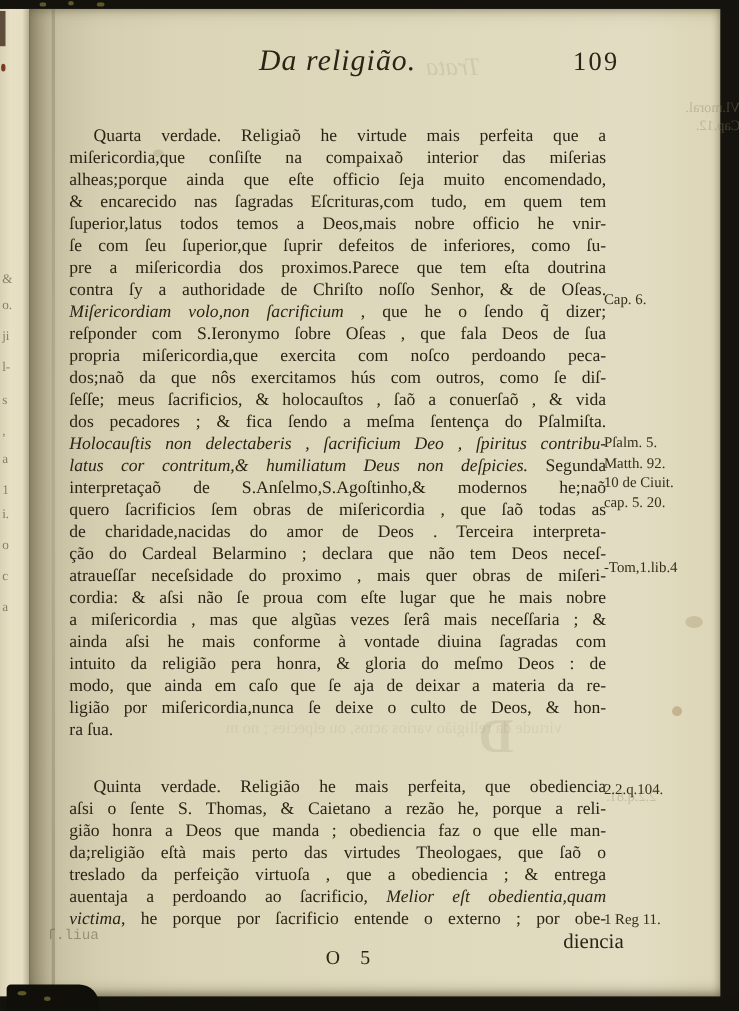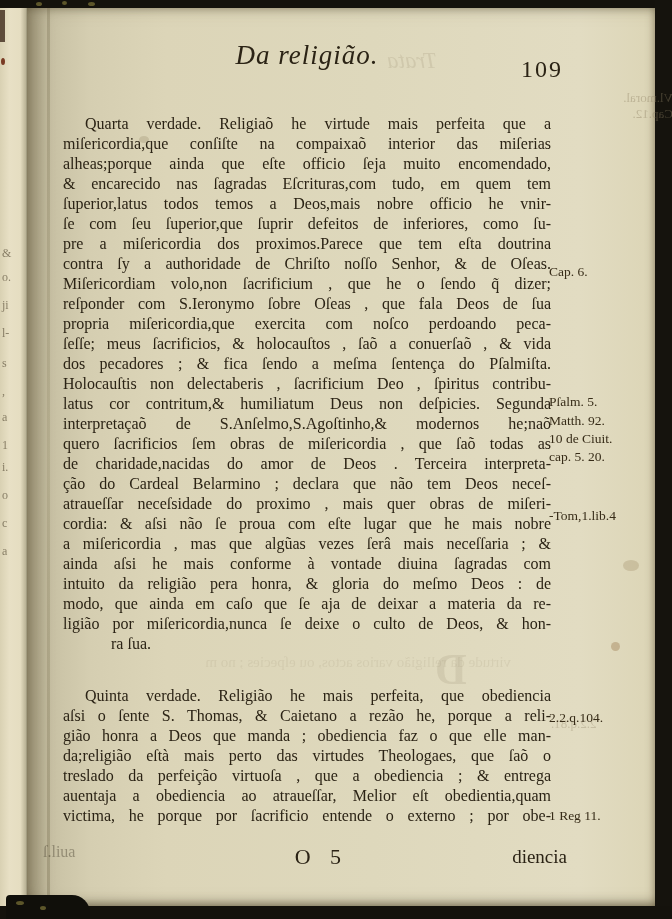--- a/index.html
+++ b/index.html
@@ -25,47 +25,47 @@
                    inset 0 -8px 10px -5px rgba(70,60,35,.5),
                    inset 0 6px 8px -5px rgba(90,80,55,.35);
         border-bottom-left-radius:10px;}
   .crease{position:absolute;left:20px;top:0;width:3px;height:100%;
           background:linear-gradient(180deg,rgba(120,110,80,.35),rgba(140,130,95,.25),rgba(120,110,80,.4));}
 
   
   .header{position:absolute;left:36px;top:32px;width:488px;height:36px;z-index:3;}
   .title{display:block;text-align:center;font-style:italic;font-size:27px;color:#2b2315;
          letter-spacing:1px;}
-  .folio{position:absolute;right:-12px;top:4px;font-size:24px;color:#2b2315;letter-spacing:2px;margin-top:12px;}
+  .folio{position:absolute;right:-12px;top:4px;font-size:24px;color:#2b2315;letter-spacing:2px;}
 
   
   .text-block{position:absolute;left:36px;top:74px;width:488px;z-index:3;}
   .line{height:20px;line-height:20px;font-size:16px;color:#2b2315;
         text-align:justify;text-align-last:justify;}
   .line.indent{text-indent:22px;margin-top:32px;}
-  .line.flush{text-align-last:left;margin-left:48px;}
-  .it{}
+  .line.flush{text-align-last:left;}
+  .it{font-style:italic;}
 
   .sig-row{position:absolute;left:36px;top:836px;width:488px;height:20px;z-index:3;}
-  .sig{position:absolute;left:50%;transform:translateX(-23%);font-size:22px;color:#2b2315;
-       letter-spacing:7px;}
+  .sig{position:absolute;left:50%;transform:translateX(-23%);font-size:18px;color:#2b2315;
+       letter-spacing:7px;margin-top:16px;}
   .catchword{position:absolute;right:-16px;top:2px;font-size:19px;color:#2b2315;}
 
   
   .margin-notes{position:absolute;left:522px;top:0;width:104px;height:898px;z-index:3;}
   .mnote{position:absolute;left:0;font-size:13.5px;color:#372c18;white-space:nowrap;margin-top:16px;}
 
   
   .ghost{position:absolute;color:#8e8164;transform:scaleX(-1);z-index:1;}
   .ghost-header{left:360px;top:40px;font-size:23px;font-style:italic;opacity:.18;}
   .ghost-margin-top{left:546px;top:82px;width:100px;font-size:13px;opacity:.4;text-align:left;}
   .ghost-margin-mid{left:524px;top:708px;font-size:13px;opacity:.32;}
   .ghost-dropcap{left:408px;top:636px;font-size:44px;font-weight:bold;opacity:.16;}
   .ghost-bodyline{left:44px;top:646px;width:440px;font-size:15px;opacity:.13;}
-  .stray-mark{position:absolute;left:16px;top:835px;font-size:16px;color:#2b2315;opacity:.35;z-index:3;}
+  .stray-mark{position:absolute;left:16px;top:835px;font-size:13px;color:#2b2315;opacity:.35;z-index:3;font-family:Liberation Mono, monospace;}
 
   
   .binding-bl{position:absolute;left:6px;bottom:0;width:84px;height:24px;background:#100f0a;
               border-top-right-radius:18px;border-top-left-radius:4px;z-index:4;}
   .glint{position:absolute;border-radius:50%;background:#6f6832;opacity:.8;}
   .mark-tl{position:absolute;left:0;top:10px;width:5px;height:32px;background:#3f2b1d;opacity:.8;}
   .dot-red{position:absolute;left:1px;top:58px;width:4px;height:7px;background:#7a3b24;border-radius:50%;}
   .stain{position:absolute;border-radius:50%;}
   .stain1{left:596px;top:552px;width:16px;height:11px;background:rgba(150,130,90,.28);}
   .stain2{left:584px;top:634px;width:9px;height:9px;background:rgba(146,108,62,.35);}
@@ -114,20 +114,21 @@
         <div class="line"><span>miſericordia,que conſiſte na compaixaõ interior das miſerias</span></div>
         <div class="line"><span>alheas;porque ainda que eſte officio ſeja muito encomendado,</span></div>
         <div class="line"><span>&amp; encarecido nas ſagradas Eſcrituras,com tudo, em quem tem</span></div>
         <div class="line"><span>ſuperior,latus todos temos a Deos,mais nobre officio he vnir-</span></div>
         <div class="line"><span>ſe com ſeu ſuperior,que ſuprir defeitos de inferiores, como ſu-</span></div>
         <div class="line"><span>pre a miſericordia dos proximos.Parece que tem eſta doutrina</span></div>
         <div class="line"><span>contra ſy a authoridade de Chriſto noſſo Senhor, &amp; de Oſeas.</span></div>
         <div class="line"><span class="it">Miſericordiam volo,non ſacrificium</span><span> , que he o ſendo q̃ dizer;</span></div>
         <div class="line"><span>reſponder com S.Ieronymo ſobre Oſeas , que fala Deos de ſua</span></div>
         <div class="line"><span>propria miſericordia,que exercita com noſco perdoando peca-</span></div>
+        <div class="line"><span>dos;naõ da que nôs exercitamos hús com outros, como ſe diſ-</span></div>
         <div class="line"><span>ſeſſe; meus ſacrificios, &amp; holocauſtos , ſaõ a conuerſaõ , &amp; vida</span></div>
         <div class="line"><span>dos pecadores ; &amp; fica ſendo a meſma ſentença do Pſalmiſta.</span></div>
         <div class="line"><span class="it">Holocauſtis non delectaberis , ſacrificium Deo , ſpiritus contribu-</span></div>
         <div class="line"><span class="it">latus cor contritum,&amp; humiliatum Deus non deſpicies.</span><span> Segunda</span></div>
         <div class="line"><span>interpretaçaõ de S.Anſelmo,S.Agoſtinho,&amp; modernos he;naõ</span></div>
         <div class="line"><span>quero ſacrificios ſem obras de miſericordia , que ſaõ todas as</span></div>
         <div class="line"><span>de charidade,nacidas do amor de Deos . Terceira interpreta-</span></div>
         <div class="line"><span>ção do Cardeal Belarmino ; declara que não tem Deos neceſ-</span></div>
         <div class="line"><span>atraueſſar neceſsidade do proximo , mais quer obras de miſeri-</span></div>
         <div class="line"><span>cordia: &amp; aſsi não ſe proua com eſte lugar que he mais nobre</span></div>
@@ -135,38 +136,38 @@
         <div class="line"><span>ainda aſsi  he mais conforme à vontade diuina ſagradas com</span></div>
         <div class="line"><span>intuito da religião pera honra, &amp; gloria do meſmo Deos : de</span></div>
         <div class="line"><span>modo, que ainda em caſo que ſe aja de deixar a materia da re-</span></div>
         <div class="line"><span>ligião por miſericordia,nunca ſe deixe o culto de Deos, &amp; hon-</span></div>
         <div class="line flush"><span>ra ſua.</span></div>
         <div class="line indent"><span>Quinta verdade. Religião he mais perfeita, que obediencia</span></div>
         <div class="line"><span>aſsi o ſente S. Thomas, &amp; Caietano a rezão he, porque a reli-</span></div>
         <div class="line"><span>gião honra a Deos que manda ; obediencia faz o que elle man-</span></div>
         <div class="line"><span>da;religião eſtà mais perto das virtudes Theologaes, que ſaõ o</span></div>
         <div class="line"><span>treslado da perfeição virtuoſa , que a obediencia ; &amp; entrega</span></div>
-        <div class="line"><span>auentaja a obediencia ao atraueſſar, </span><span class="it">Melior eſt obedientia,quam</span></div>
+        <div class="line"><span>auentaja a perdoando ao ſacrificio, </span><span class="it">Melior eſt obedientia,quam</span></div>
         <div class="line"><span class="it">victima</span><span>, he porque por ſacrificio entende o externo ; por obe-</span></div>
       </div>
 
     <div class="sig-row">
       <span class="sig">O 5</span>
       <span class="catchword">diencia</span>
     </div>
 
     <div class="margin-notes">
         <div class="mnote" style="top: 240px;">Cap. 6.</div>
         <div class="mnote" style="top: 370px;">Pſalm. 5.</div>
         <div class="mnote" style="top: 389px;">Matth. 92.</div>
         <div class="mnote" style="top: 407px;">10 de Ciuit.</div>
         <div class="mnote" style="top: 425px;">cap. 5. 20.</div>
         <div class="mnote" style="top: 484px;">-Tom,1.lib.4</div>
         <div class="mnote" style="top: 686px;">2.2.q.104.</div>
-        <div class="mnote" style="top: 784px;">1 Reg 11.</div>
+        <div class="mnote" style="top: 804px;">1 Reg 11.</div>
       </div>
 
     <div class="stain stain1"></div>
     <div class="stain stain2"></div>
     <div class="stain stain3"></div>
   </div>
 
   <div class="frame-top">
     <div class="glint" style="left:36px;top:2px;width:6px;height:4px;"></div>
     <div class="glint" style="left:62px;top:1px;width:5px;height:4px;"></div>

